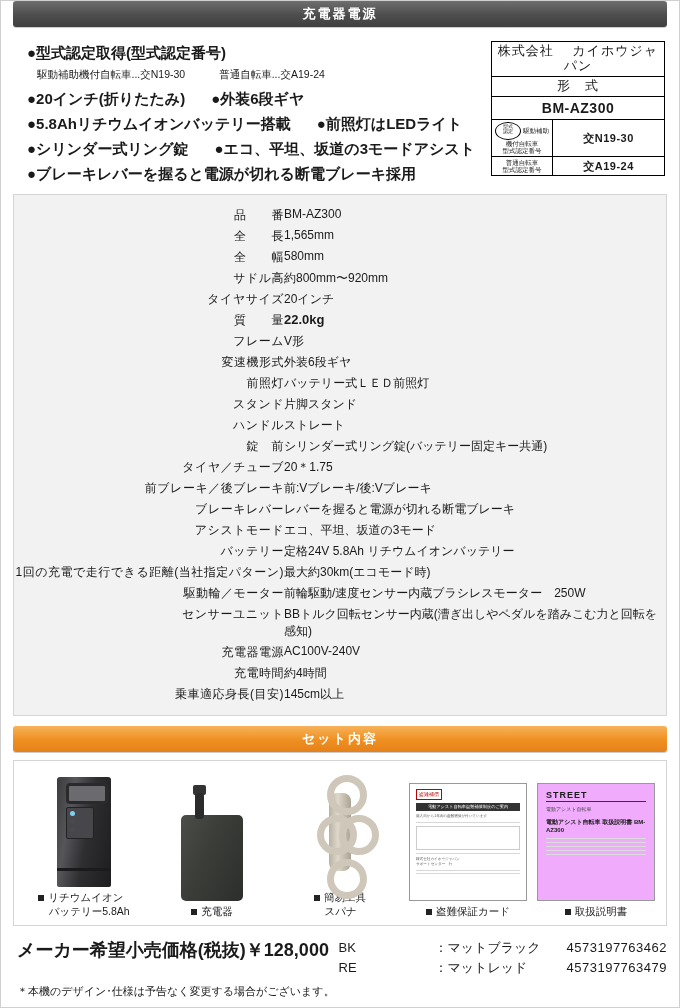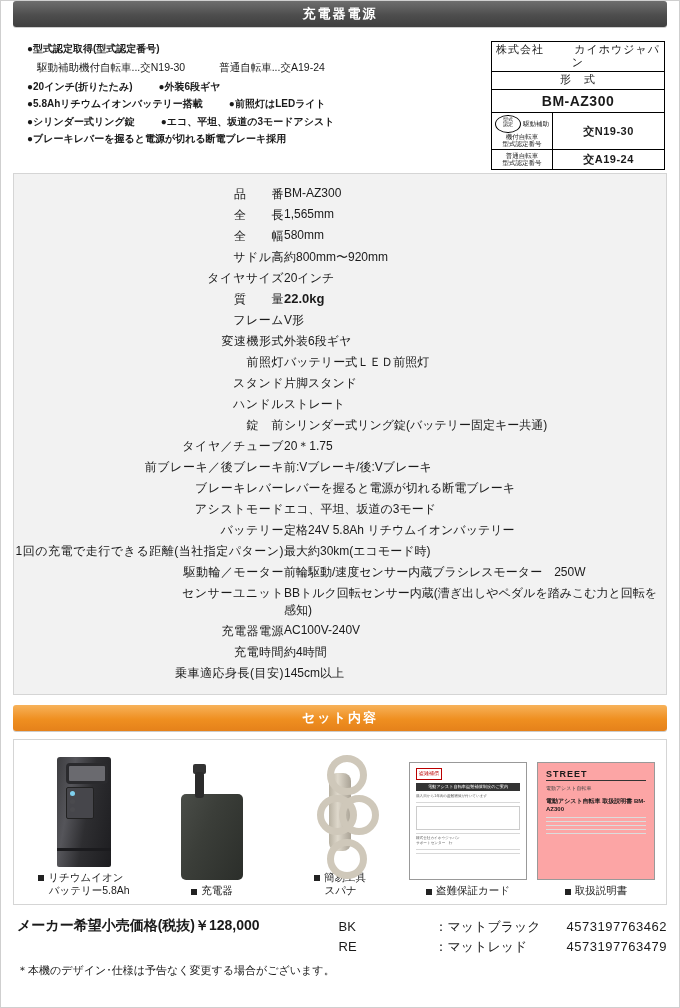--- a/index.html
+++ b/index.html
@@ -59,21 +59,21 @@
     font-size: 12.5px;
     line-height: 1.55;
   }
   .feat-row {
     display: flex;
     align-items: baseline;
     margin-bottom: 2px;
   }
   .feat {
     font-weight: bold;
-    font-size: 10px;
+    font-size: 15px;
     white-space: nowrap;
   }
   .feat-sub {
     font-size: 10.5px;
     font-weight: normal;
     margin: 0 0 4px 10px;
     display: flex;
     gap: 34px;
   }
   .feat-col-2 { margin-left: 26px; }
@@ -88,21 +88,21 @@
     border-collapse: collapse;
     font-size: 8.5px;
     background: #fff;
   }
   .cert td {
     border: 1px solid #000;
     padding: 2px 2px;
     text-align: center;
     line-height: 1.15;
   }
-  .cert .hdr { font-size: 11px; letter-spacing: 1px; font-family: Liberation Mono, monospace; }
+  .cert .hdr { font-size: 13px; letter-spacing: 1px; }
   .cert .big {
     font-size: 14px;
     font-weight: bold;
     letter-spacing: 0.5px;
     padding: 3px 0;
   }
   .cert .lbl {
     font-size: 6.5px;
     width: 58px;
     line-height: 1.1;
@@ -232,21 +232,21 @@
   }
   .paper .ph-block {
     border: 1px solid #ccc;
     height: 22px;
     margin: 3px 0;
   }
   .manual {
     width: 118px;
     height: 118px;
     border: 1px solid #999;
-    background: #fca5a5;
+    background: #f0abfc;
     box-sizing: border-box;
     padding: 6px 8px;
     text-align: left;
     overflow: hidden;
   }
   .manual .m-brand {
     font-size: 9px;
     font-weight: bold;
     letter-spacing: 1px;
     border-bottom: 1px solid #333;
@@ -343,21 +343,21 @@
   .r4 { left: 10px; top: 84px; }
 
   
   .footer {
     margin: 12px 12px 0 16px;
     display: flex;
     align-items: flex-start;
     justify-content: space-between;
   }
   .price {
-    font-size: 14px;
+    font-size: 18px;
     font-weight: bold;
     letter-spacing: 0px;
     white-space: nowrap;
   }
   .jan { font-size: 13px; line-height: 1.55; }
   .jan-row { display: flex; gap: 24px; white-space: nowrap; justify-content: flex-end; }
   .jan-code { width: 72px; }
   .jan-name { width: 108px; }
   .jan-num { letter-spacing: .5px; }
   .note {

